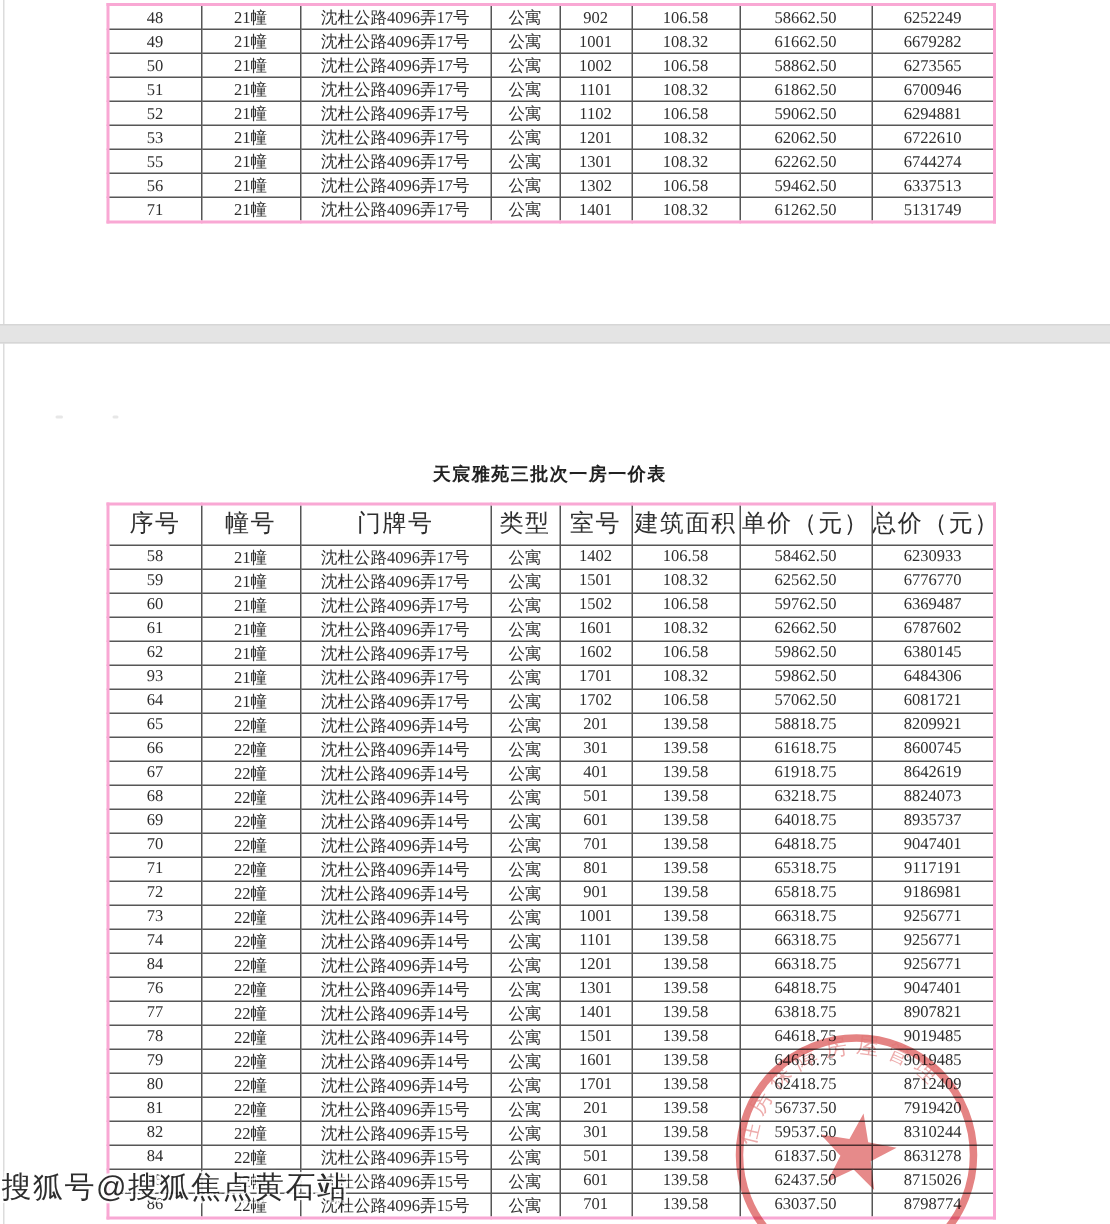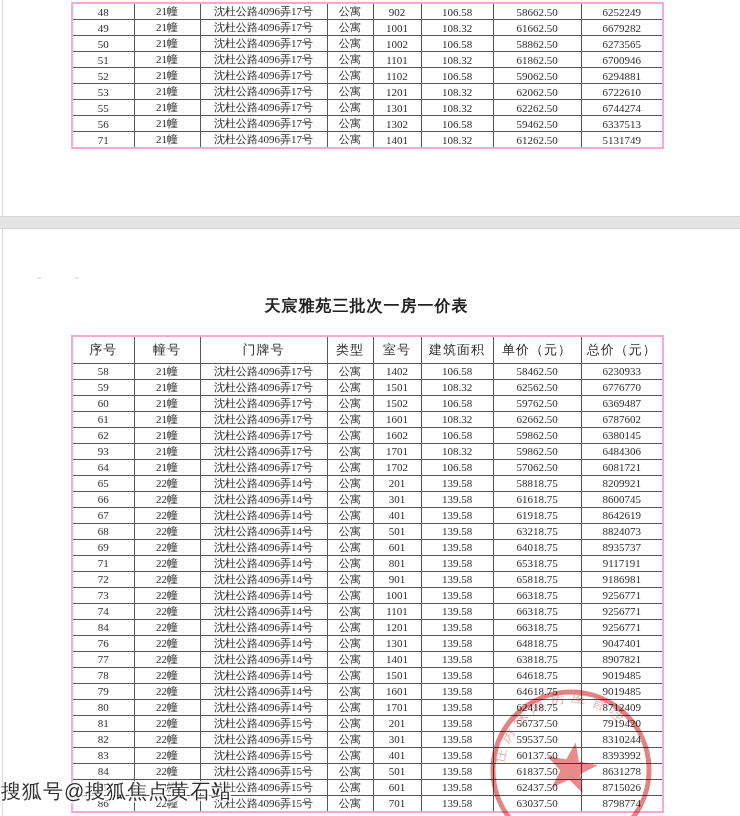--- a/index.html
+++ b/index.html
@@ -15,39 +15,39 @@
   .page-divider{
     position:absolute;left:0;top:216px;width:740px;height:13px;
     background:#e4e4e4;border-top:1px solid #d6d6d6;border-bottom:1px solid #d6d6d6;
     box-sizing:border-box;z-index:1;
   }
   .scan-speck{position:absolute;background:#cfcfcf;opacity:.5;border-radius:2px;z-index:1;}
   .speck-a{left:37px;top:277px;width:5px;height:2px;}
   .speck-b{left:75px;top:277px;width:4px;height:2px;}
 
   .doc-title{
-    position:absolute;left:71px;top:296px;width:591px;
-    text-align:center;font-size:16px;font-weight:700;letter-spacing:1px;
+    position:absolute;left:71px;top:308px;width:591px;
+    text-align:center;font-size:12px;font-weight:700;letter-spacing:1px;
     color:#222;z-index:2;white-space:nowrap;
   }
 
   table.price-table{
     position:absolute;border-collapse:collapse;table-layout:fixed;
     border:2px solid #f9a8d4;background:transparent;z-index:2;
   }
   .price-table td,.price-table th{
     border:1px solid #565656;text-align:center;vertical-align:middle;
     color:#2e2e2e;font-size:11px;font-weight:normal;
     padding:0;overflow:hidden;white-space:nowrap;
   }
   .t1{left:71px;top:2px;width:591px;}
   .t1 tbody tr{height:15px;}
   .t2{left:71px;top:335px;width:591px;}
   .t2 thead tr{height:27px;}
-  .t2 thead th{font-size:13px;letter-spacing:1px;}
+  .t2 thead th{font-size:16px;letter-spacing:1px;}
   .t2 tbody tr{height:14.5px;}
 
   .stamp{
     position:absolute;left:478px;top:682px;width:186px;height:186px;
     z-index:20;mix-blend-mode:multiply;opacity:.85;filter:blur(.3px);
     pointer-events:none;
   }
   .watermark{
     position:absolute;left:1px;top:778px;z-index:30;
     font-family:"Liberation Sans","DejaVu Sans",sans-serif;
@@ -310,20 +310,30 @@
         <td>69</td>
         <td>22幢</td>
         <td>沈杜公路4096弄14号</td>
         <td>公寓</td>
         <td>601</td>
         <td>139.58</td>
         <td>64018.75</td>
         <td>8935737</td>
       </tr>
       <tr>
+        <td>70</td>
+        <td>22幢</td>
+        <td>沈杜公路4096弄14号</td>
+        <td>公寓</td>
+        <td>701</td>
+        <td>139.58</td>
+        <td>64818.75</td>
+        <td>9047401</td>
+      </tr>
+      <tr>
         <td>71</td>
         <td>22幢</td>
         <td>沈杜公路4096弄14号</td>
         <td>公寓</td>
         <td>801</td>
         <td>139.58</td>
         <td>65318.75</td>
         <td>9117191</td>
       </tr>
       <tr>
@@ -428,30 +438,20 @@
       </tr>
       <tr>
         <td>82</td>
         <td>22幢</td>
         <td>沈杜公路4096弄15号</td>
         <td>公寓</td>
         <td>301</td>
         <td>139.58</td>
         <td>59537.50</td>
         <td>8310244</td>
-      </tr>
-      <tr>
-        <td>83</td>
-        <td>22幢</td>
-        <td>沈杜公路4096弄15号</td>
-        <td>公寓</td>
-        <td>401</td>
-        <td>139.58</td>
-        <td>60137.50</td>
-        <td>8393992</td>
       </tr>
       <tr>
         <td>84</td>
         <td>22幢</td>
         <td>沈杜公路4096弄15号</td>
         <td>公寓</td>
         <td>501</td>
         <td>139.58</td>
         <td>61837.50</td>
         <td>8631278</td>

